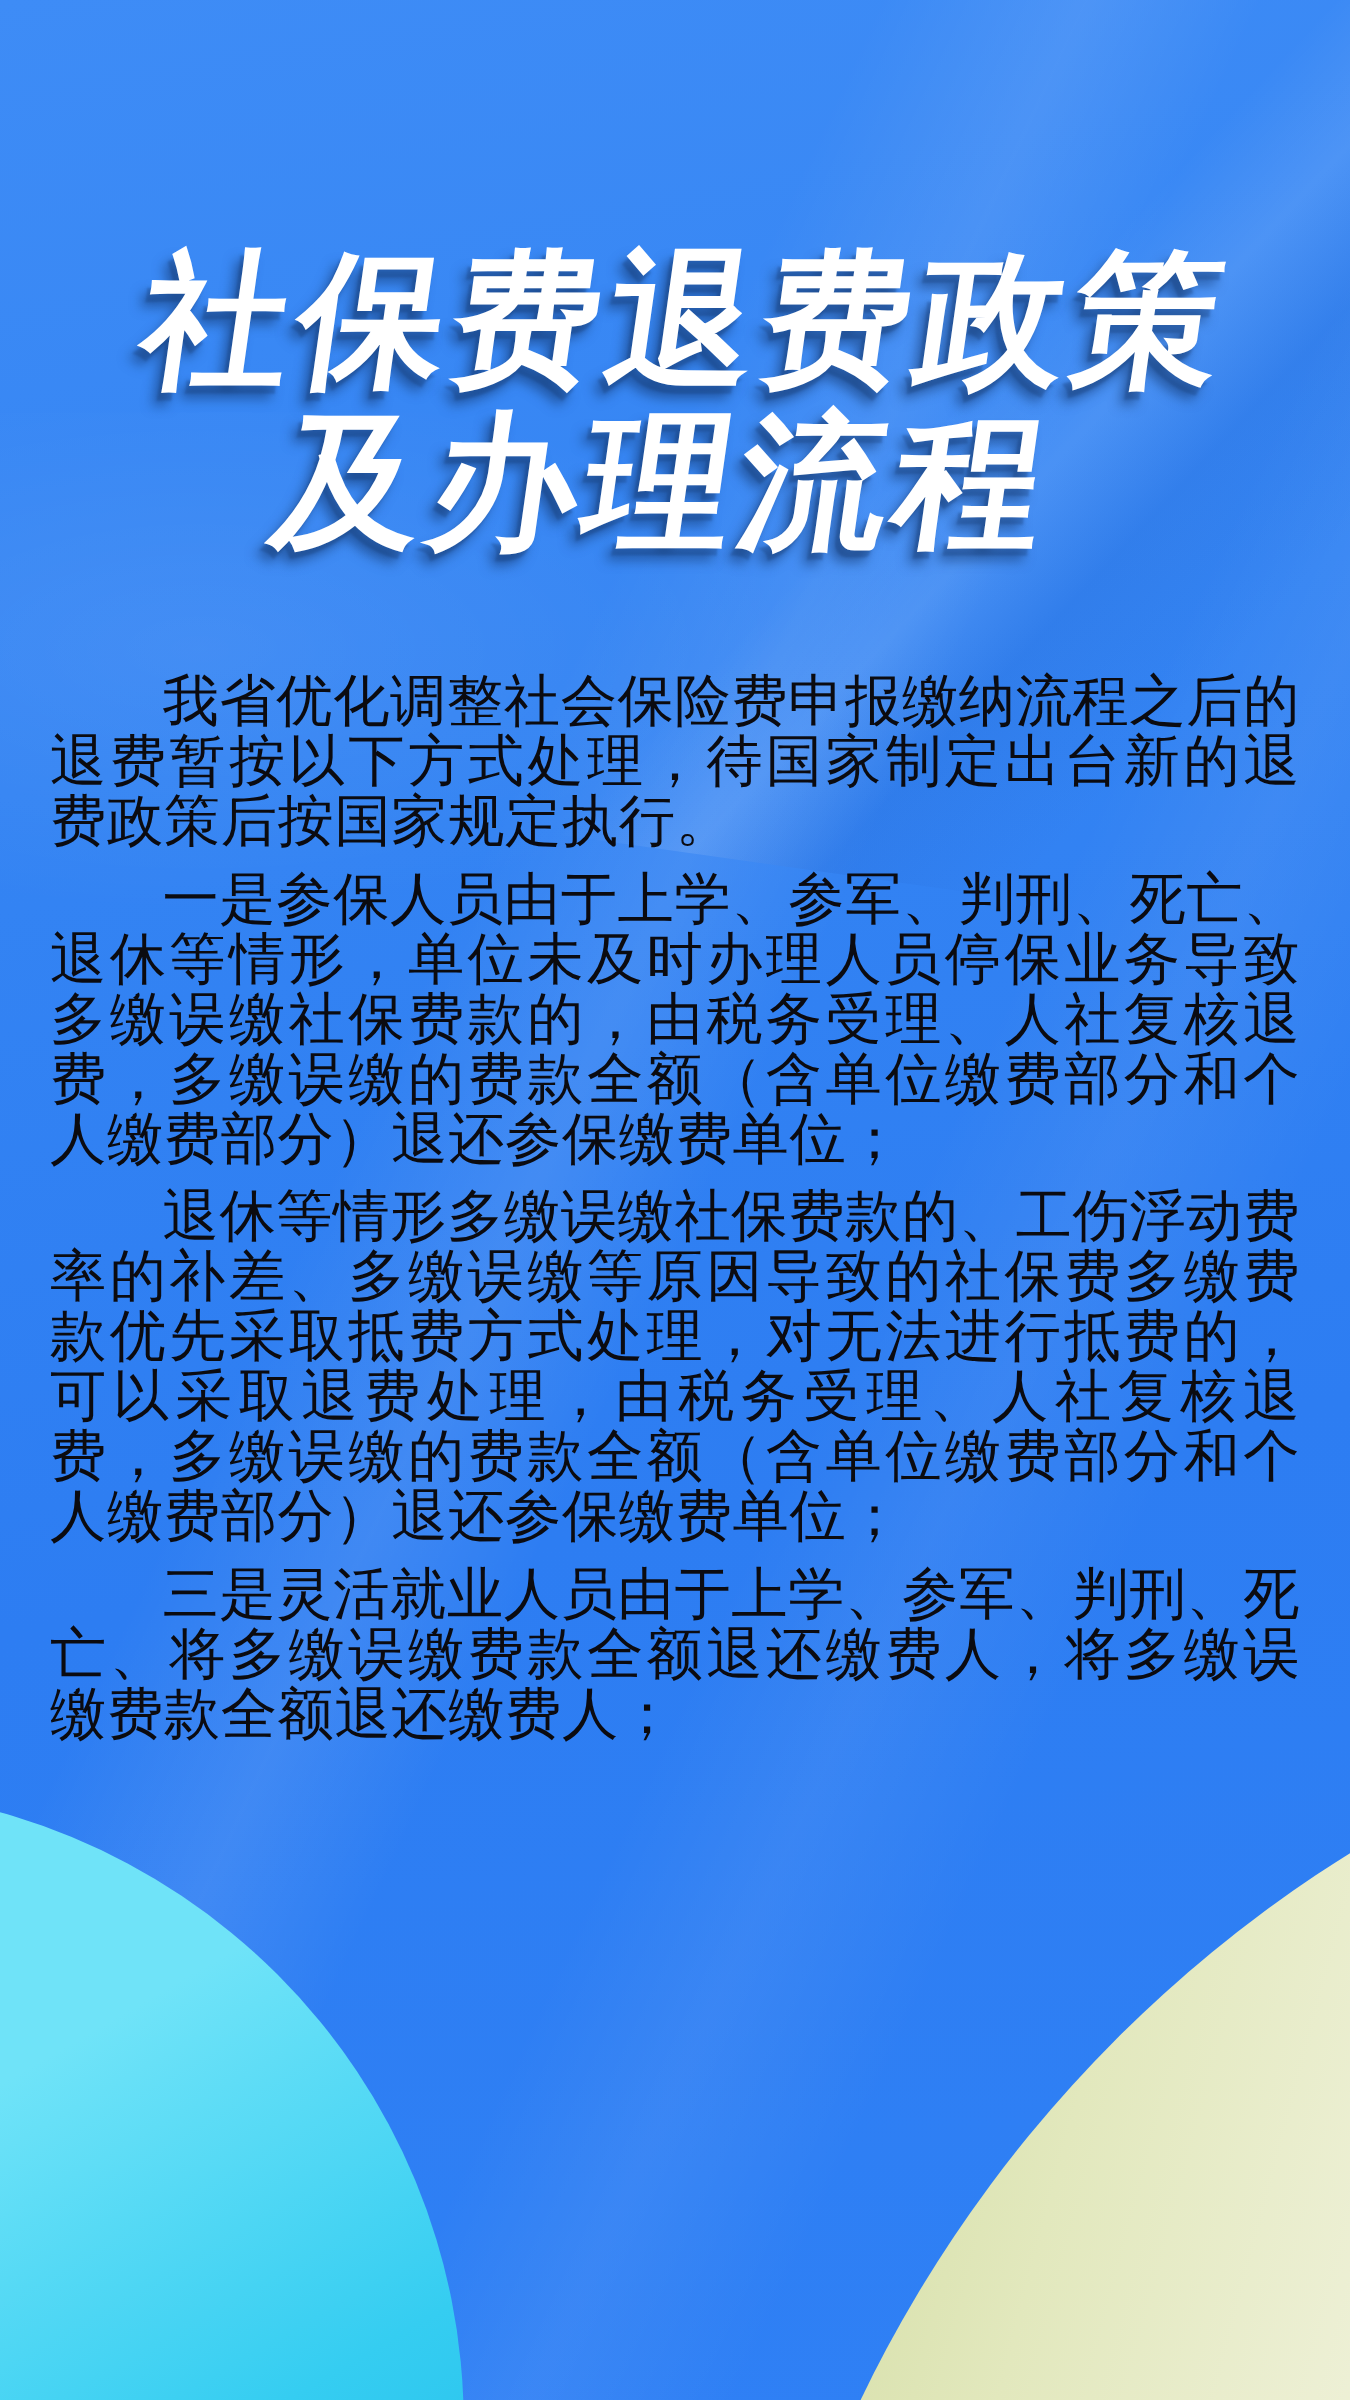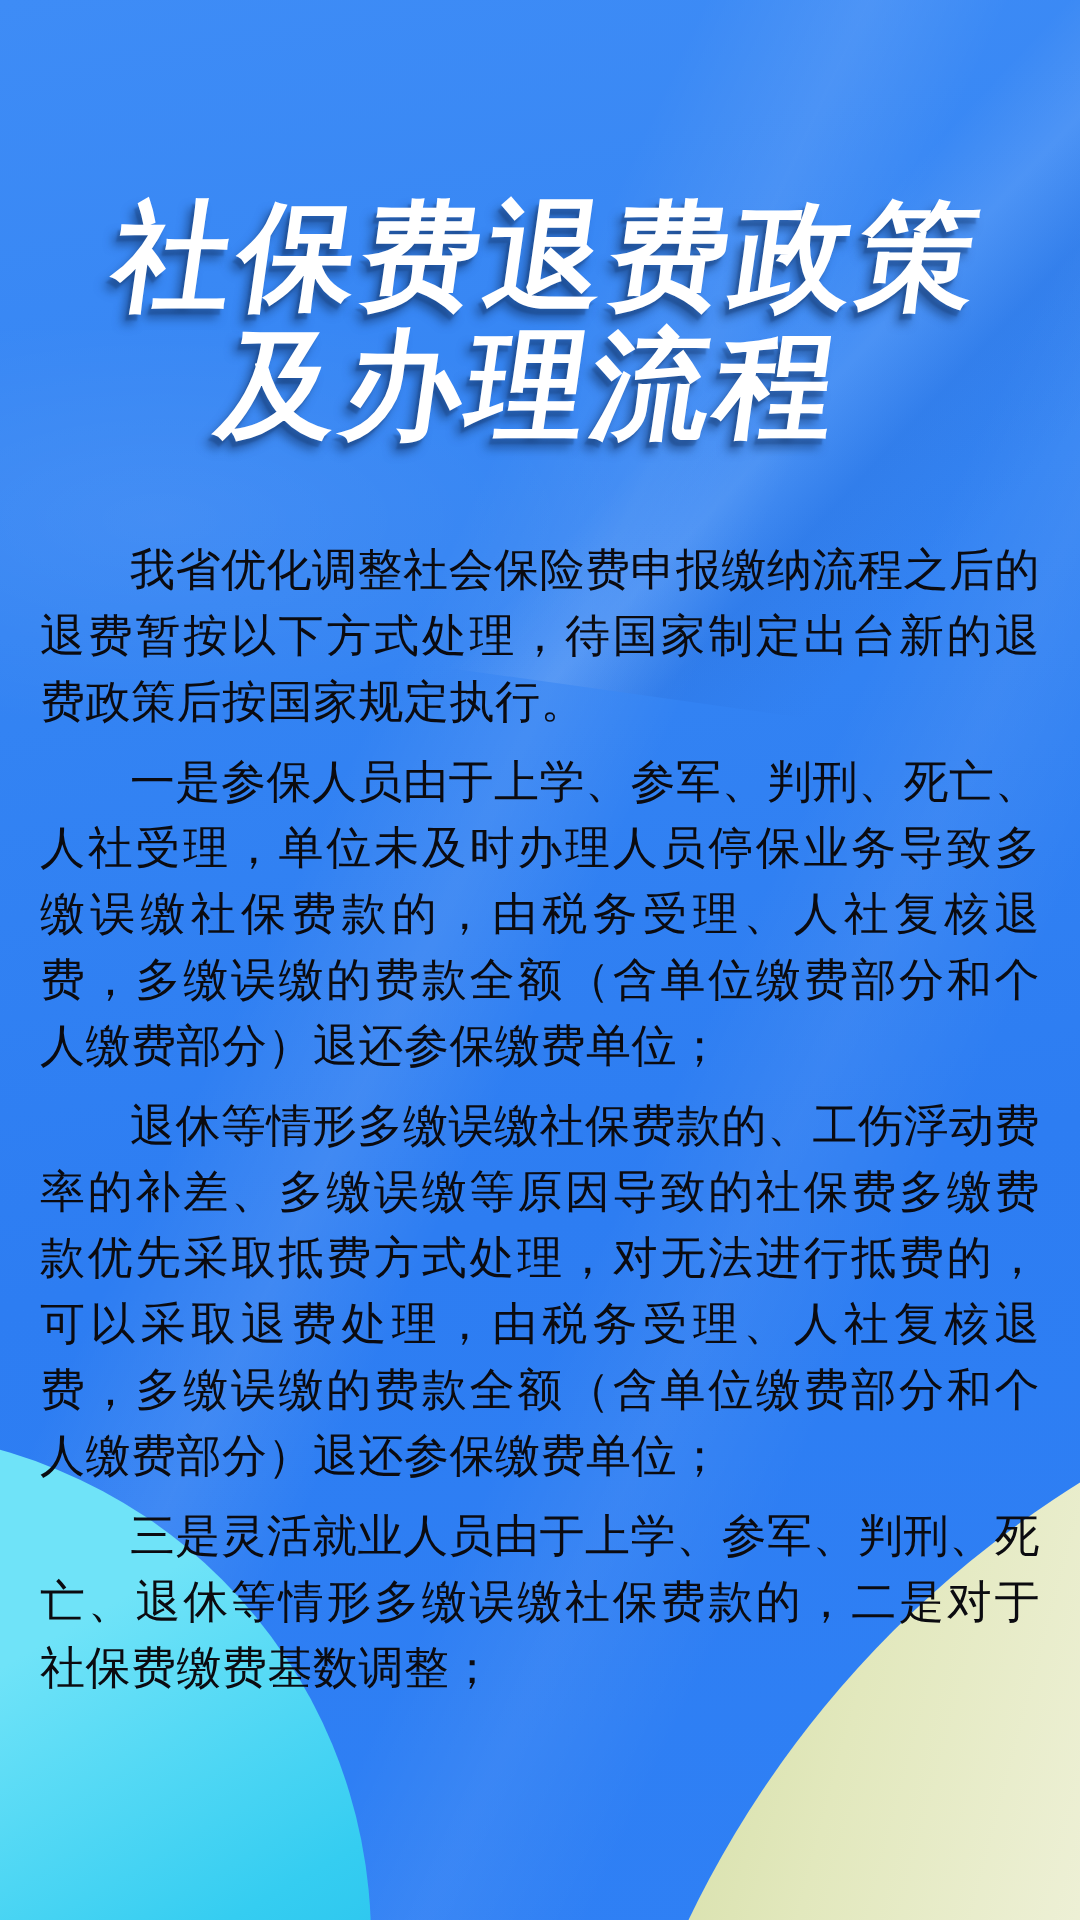--- a/index.html
+++ b/index.html
@@ -55,21 +55,21 @@
     font-size:118px;
     line-height:129px;
     letter-spacing:6px;
     text-shadow:-6px 10px 9px rgba(18,52,105,0.55), -3px 6px 2px rgba(24,60,118,0.35);
     white-space:nowrap;
   }
   .body-text {
     position:absolute; top:537px; left:40px; width:1000px;
     color:#0b0b10;
     font-size:45px;
-    line-height:66px;
+    line-height:48px;
     letter-spacing:0.5px;
     text-align:justify;
   }
   .body-text p { margin:0 0 14px 0; text-indent:2em; }
   .body-text p:last-child { margin-bottom:0; }
 </style>
 </head>
 <body>
 
 <div class="poster">
@@ -81,18 +81,18 @@
   <div class="circle-cream"></div>
   <div class="circle-cyan"></div>
 
   <h1 class="title-block" style="margin:0;">
     <span class="title-line">社保费退费政策</span>
     <span class="title-line">及办理流程</span>
   </h1>
 
   <div class="body-text">
     <p>我省优化调整社会保险费申报缴纳流程之后的退费暂按以下方式处理，待国家制定出台新的退费政策后按国家规定执行。</p>
-    <p>一是参保人员由于上学、参军、判刑、死亡、人社受理，单位未及时办理人员停保业务导致多缴误缴社保费款的，由税务受理、人社复核退费，多缴误缴的费款全额（含单位缴费部分和个人缴费部分）退还参保缴费单位；</p>
+    <p>一是参保人员由于上学、参军、判刑、死亡、退休等情形，单位未及时办理人员停保业务导致多缴误缴社保费款的，由税务受理、人社复核退费，多缴误缴的费款全额（含单位缴费部分和个人缴费部分）退还参保缴费单位；</p>
     <p>退休等情形多缴误缴社保费款的、工伤浮动费率的补差、多缴误缴等原因导致的社保费多缴费款优先采取抵费方式处理，对无法进行抵费的，可以采取退费处理，由税务受理、人社复核退费，多缴误缴的费款全额（含单位缴费部分和个人缴费部分）退还参保缴费单位；</p>
-    <p>三是灵活就业人员由于上学、参军、判刑、死亡、退休等情形多缴误缴社保费款的，二是对于社保费缴费基数调整；</p>
+    <p>三是灵活就业人员由于上学、参军、判刑、死亡、将多缴误缴费款全额退还缴费人，将多缴误缴费款全额退还缴费人；</p>
   </div>
 
 </div>
 
 </body></html>

